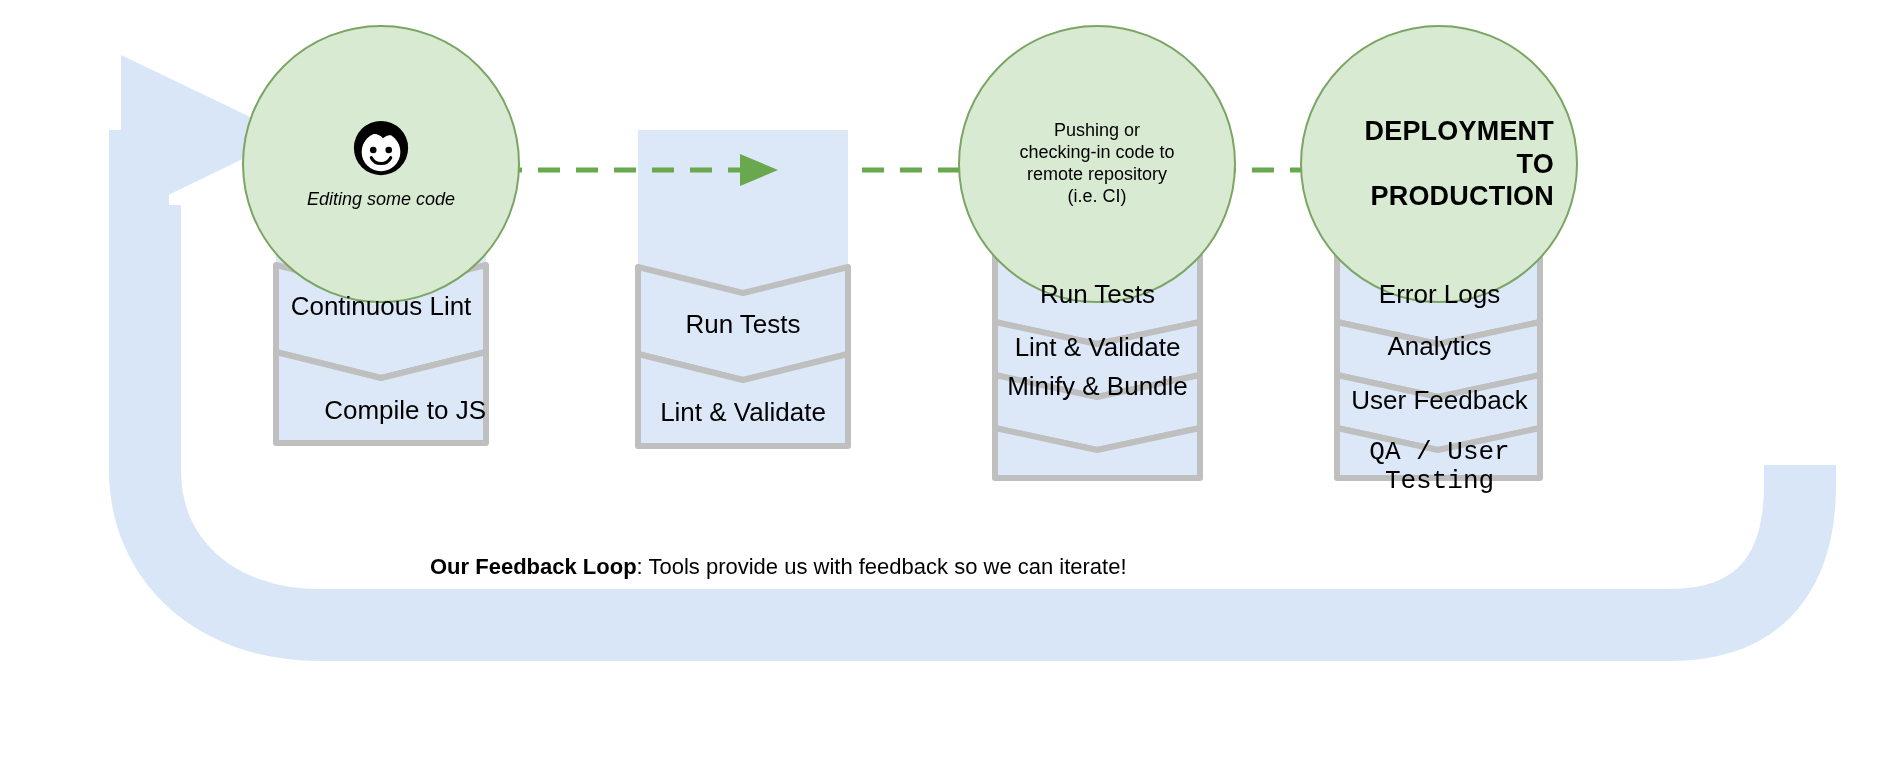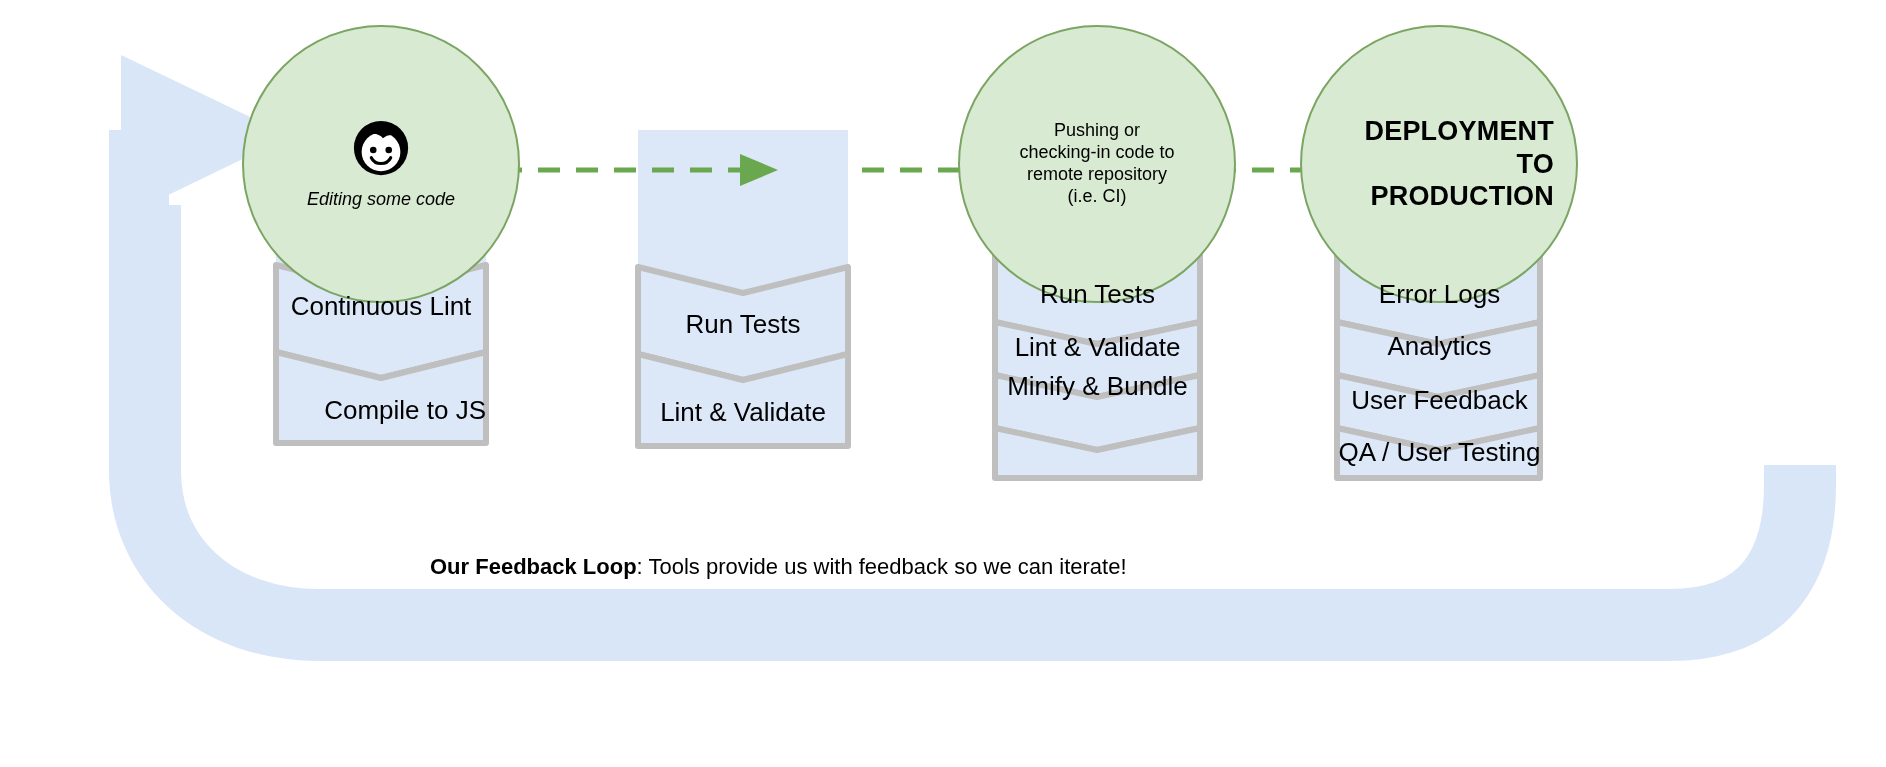--- a/index.html
+++ b/index.html
@@ -153,19 +153,19 @@
   <div class="seg-label" style="left:638px;width:210px;top:310px;">Run Tests</div>
   <div class="seg-label" style="left:638px;width:210px;top:398px;">Lint &amp; Validate</div>
 
   <div class="seg-label" style="left:985px;width:225px;top:280px;">Run Tests</div>
   <div class="seg-label" style="left:985px;width:225px;top:333px;">Lint &amp; Validate</div>
   <div class="seg-label" style="left:985px;width:225px;top:372px;">Minify &amp; Bundle</div>
 
   <div class="seg-label" style="left:1327px;width:225px;top:280px;">Error Logs</div>
   <div class="seg-label" style="left:1327px;width:225px;top:332px;">Analytics</div>
   <div class="seg-label" style="left:1327px;width:225px;top:386px;">User Feedback</div>
-  <div class="seg-label" style="left:1327px;width:225px;top:438px;">QA / User Testing</div>
+  <div class="seg-label" style="left:1327px;width:225px;top:438px;font-family:Liberation Mono, monospace;">QA / User Testing</div>
 
   <div class="loop-text">
     <b>Our Feedback Loop</b><span>: Tools provide us with feedback so we can iterate!</span>
   </div>
 
 </div>
 
 </body></html>

